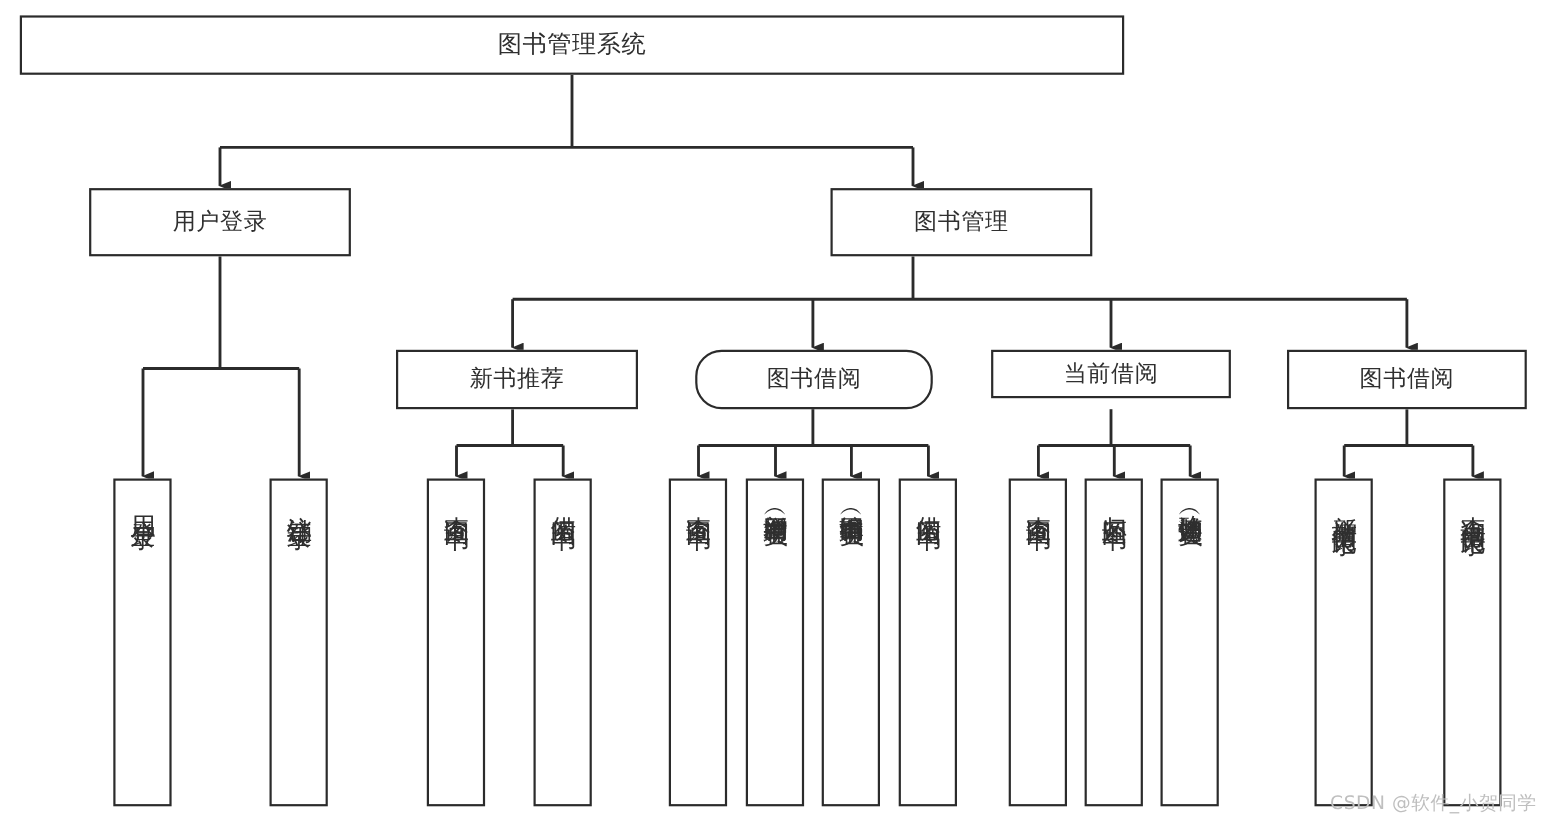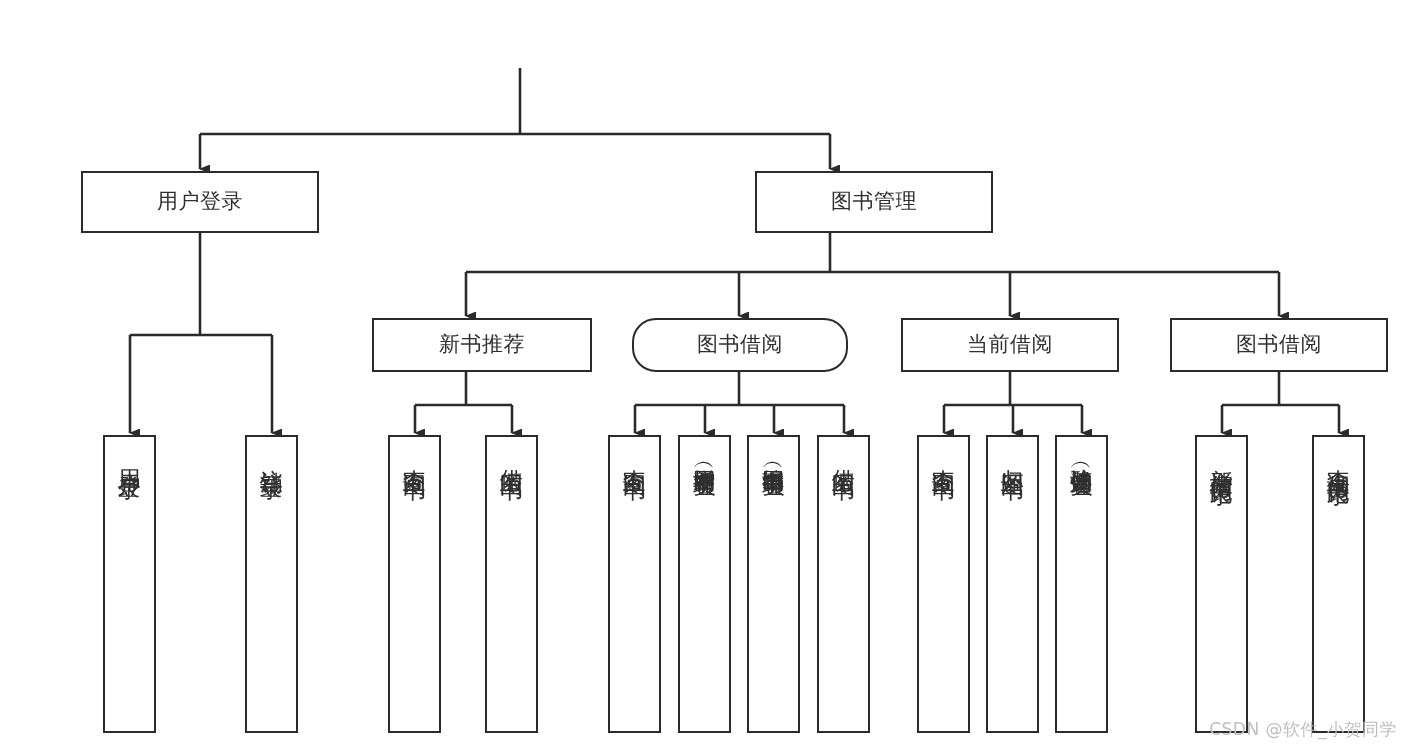--- a/index.html
+++ b/index.html
@@ -119,37 +119,40 @@
         <path d="M944 405 L944 433" marker-end="url(#arrowhead)"></path>
         <path d="M1013 405 L1013 433" marker-end="url(#arrowhead)"></path>
         <path d="M1082 405 L1082 433" marker-end="url(#arrowhead)"></path>
         <path d="M1279 372 L1279 405"></path>
         <path d="M1222 405 L1339 405"></path>
         <path d="M1222 405 L1222 433" marker-end="url(#arrowhead)"></path>
         <path d="M1339 405 L1339 433" marker-end="url(#arrowhead)"></path>
       </g>
   </svg>
 
+  <div class="node root h" style="left: 18px; top: 14px; width: 1004px; height: 54px;">
+    <span class="lbl">图书管理系统</span>
+  </div>
 
   <div id="level2-layer">
       <div class="node h" style="left: 81px; top: 171px; width: 238px; height: 62px;">
         <span class="lbl">用户登录</span>
       </div>
       <div class="node h" style="left: 711px; top: 171px; width: 238px; height: 62px; margin-left: 44px;">
         <span class="lbl">图书管理</span>
       </div>
     </div>
   <div id="level3-layer">
-      <div class="node h" style="left: 372px; top: 318px; width: 220px; height: 54px;">
+      <div class="node h" style="left: 360px; top: 318px; width: 220px; height: 54px;">
         <span class="lbl">新书推荐</span>
       </div>
       <div class="node h" style="left: 632px; top: 318px; width: 216px; height: 54px; border-radius: 24px;">
         <span class="lbl">图书借阅</span>
       </div>
-      <div class="node h" style="left: 901px; top: 318px; width: 218px; height: 54px;">
+      <div class="node h" style="left: 901px; top: 318px; width: 218px; height: 44px;">
         <span class="lbl">当前借阅</span>
       </div>
       <div class="node h" style="left: 1170px; top: 318px; width: 218px; height: 54px;">
         <span class="lbl">图书借阅</span>
       </div>
     </div>
   <div id="leaf-layer">
       <div class="node v" style="left: 103px; top: 435px; width: 53px; height: 298px;">
         <span class="lbl">用户登录</span>
       </div>

